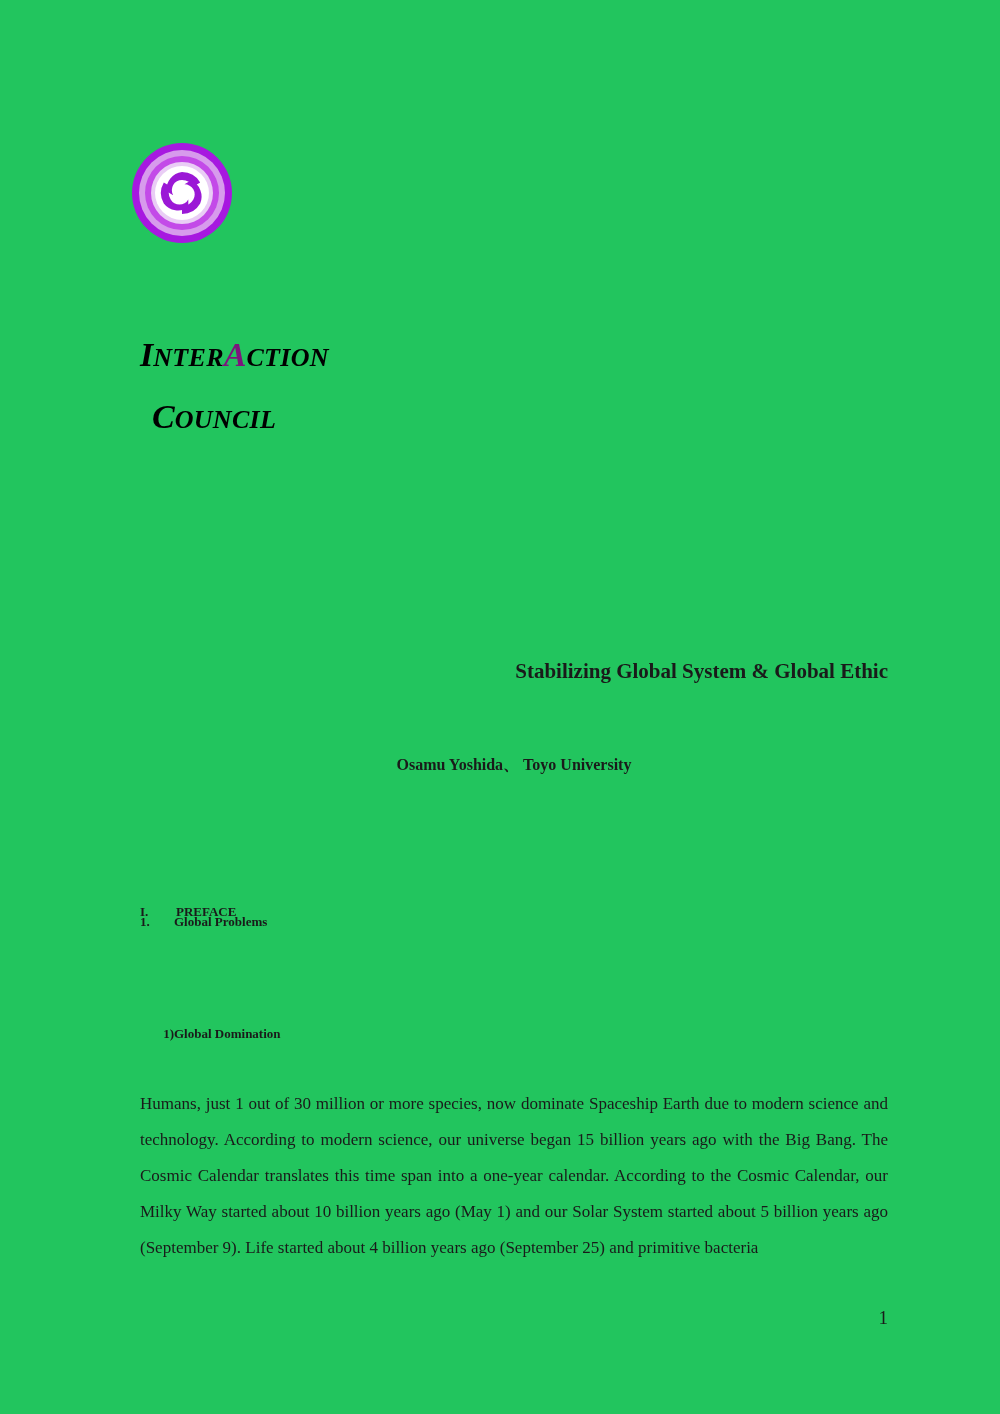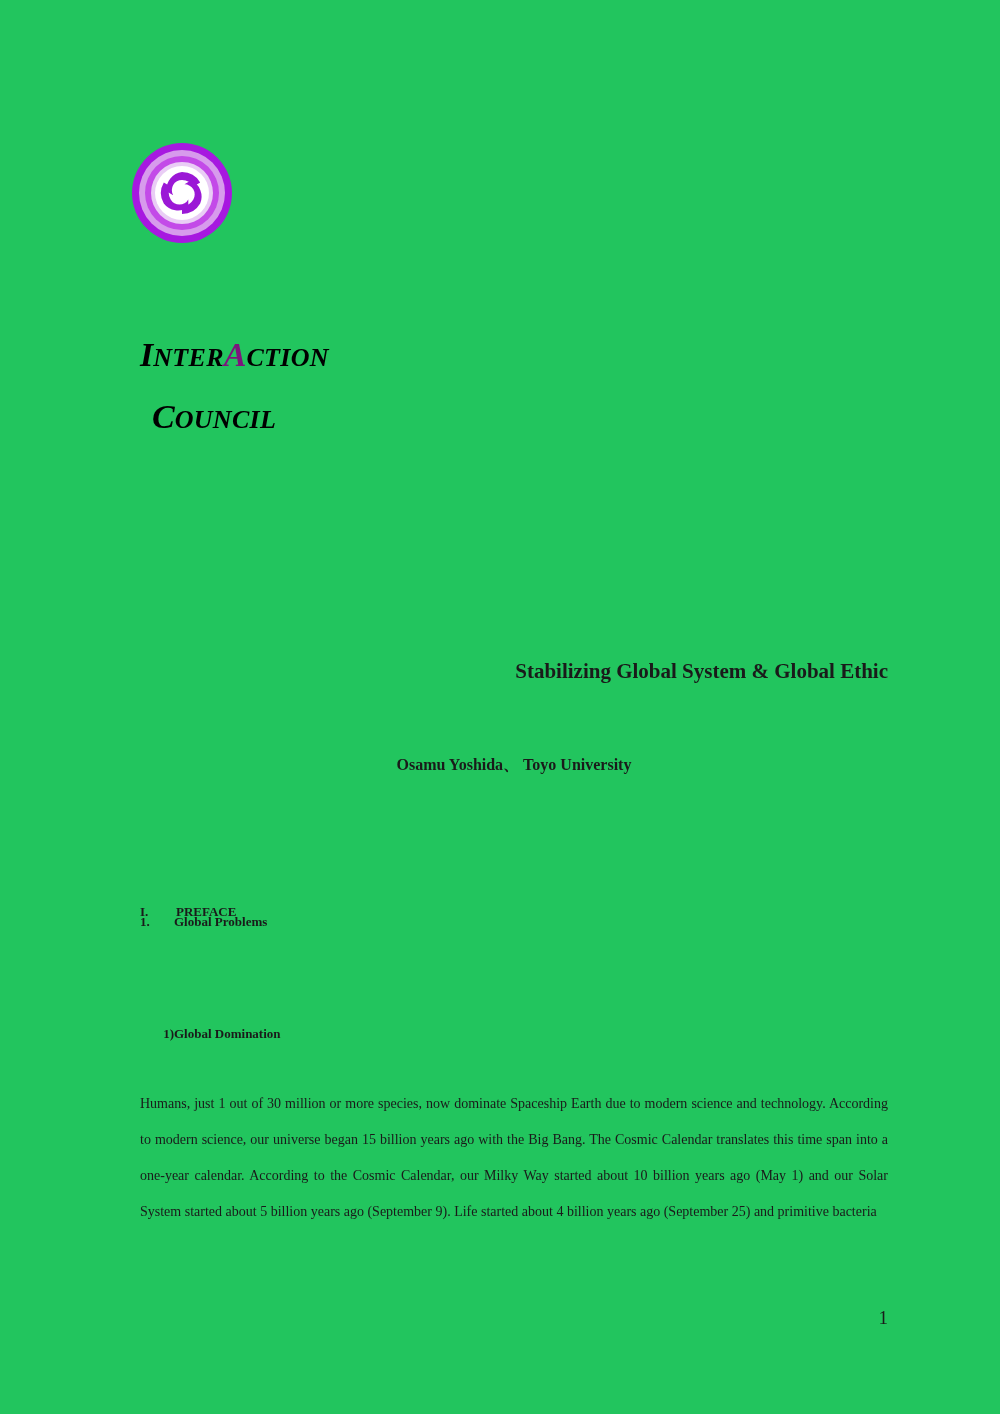--- a/index.html
+++ b/index.html
@@ -107,21 +107,21 @@
   .h-arabic .num { width: 34px; }
   .h-paren  { top: 1026px; text-align: right; }
   .h-paren  .num { width: 34px; }
 
   
   .body-para {
     position: absolute;
     left: 140px;
     top: 1086px;
     width: 748px;
-    font-size: 14px;
+    font-size: 17px;
     line-height: 36px;
     text-align: justify;
     text-justify: inter-word;
   }
 
   
   .page-number {
     position: absolute;
     left: 140px;
     top: 1307px;

